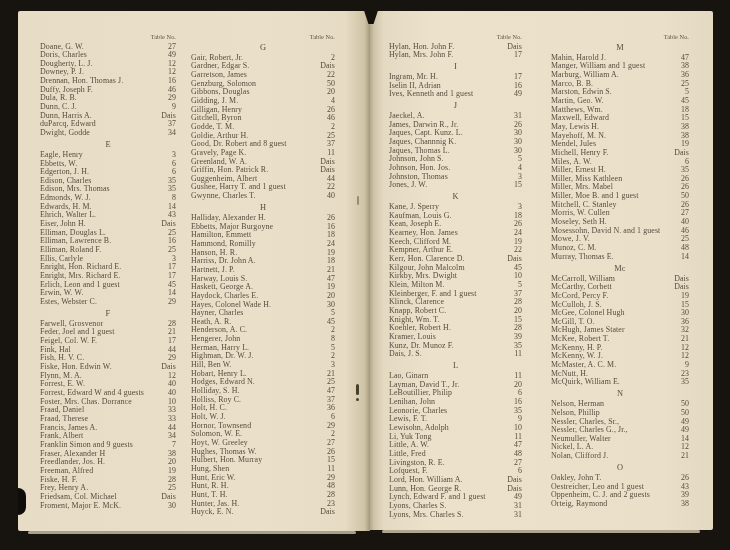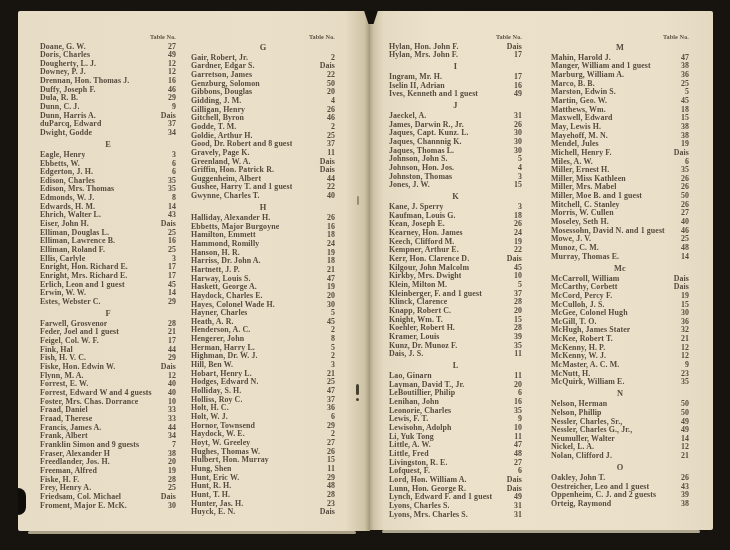--- a/index.html
+++ b/index.html
@@ -36,21 +36,21 @@
   }
   .bottom-edge.le { left:28px; top:531px; width:328px; }
   .bottom-edge.re { left:382px; top:530px; width:318px; background:#d6ccb2; }
   .ink-mark { position:absolute; background:#46402f; }
   .ink-bar  { left:356px; top:384px; width:3px; height:11px; border-radius:2px; }
   .ink-dot  { left:356px; top:398px; width:3px; height:3px; border-radius:50%; }
   .ink-faint{ left:357px; top:196px; width:2px; height:9px; opacity:.45; border-radius:1px; }
 
   .col {
     position:absolute; top:33px; color:#554c3e;
-    font-size:7.9px; letter-spacing:.1px;font-weight:bold;
+    font-size:7.9px; letter-spacing:.1px;
   }
   .col-1 { left:40px;  width:136px; }
   .col-2 { left:191px; width:144px; }
   .col-3 { left:389px; width:133px; }
   .col-4 { left:551px; width:138px; }
   .tableno {
     text-align:right; font-size:6.2px; line-height:7.5px;
     margin-bottom:2px; color:#5c5344;
   }
   .letter {
@@ -452,21 +452,21 @@
     </div>
     <div class="row">
       <span class="nm">Holt, W. J.</span>
       <span class="no">6</span>
     </div>
     <div class="row">
       <span class="nm">Hornor, Townsend</span>
       <span class="no">29</span>
     </div>
     <div class="row">
-      <span class="nm">Haydock, W. E.</span>
+      <span class="nm">Solomon, W. E.</span>
       <span class="no">2</span>
     </div>
     <div class="row">
       <span class="nm">Hoyt, W. Greeley</span>
       <span class="no">27</span>
     </div>
     <div class="row">
       <span class="nm">Hughes, Thomas W.</span>
       <span class="no">26</span>
     </div>

